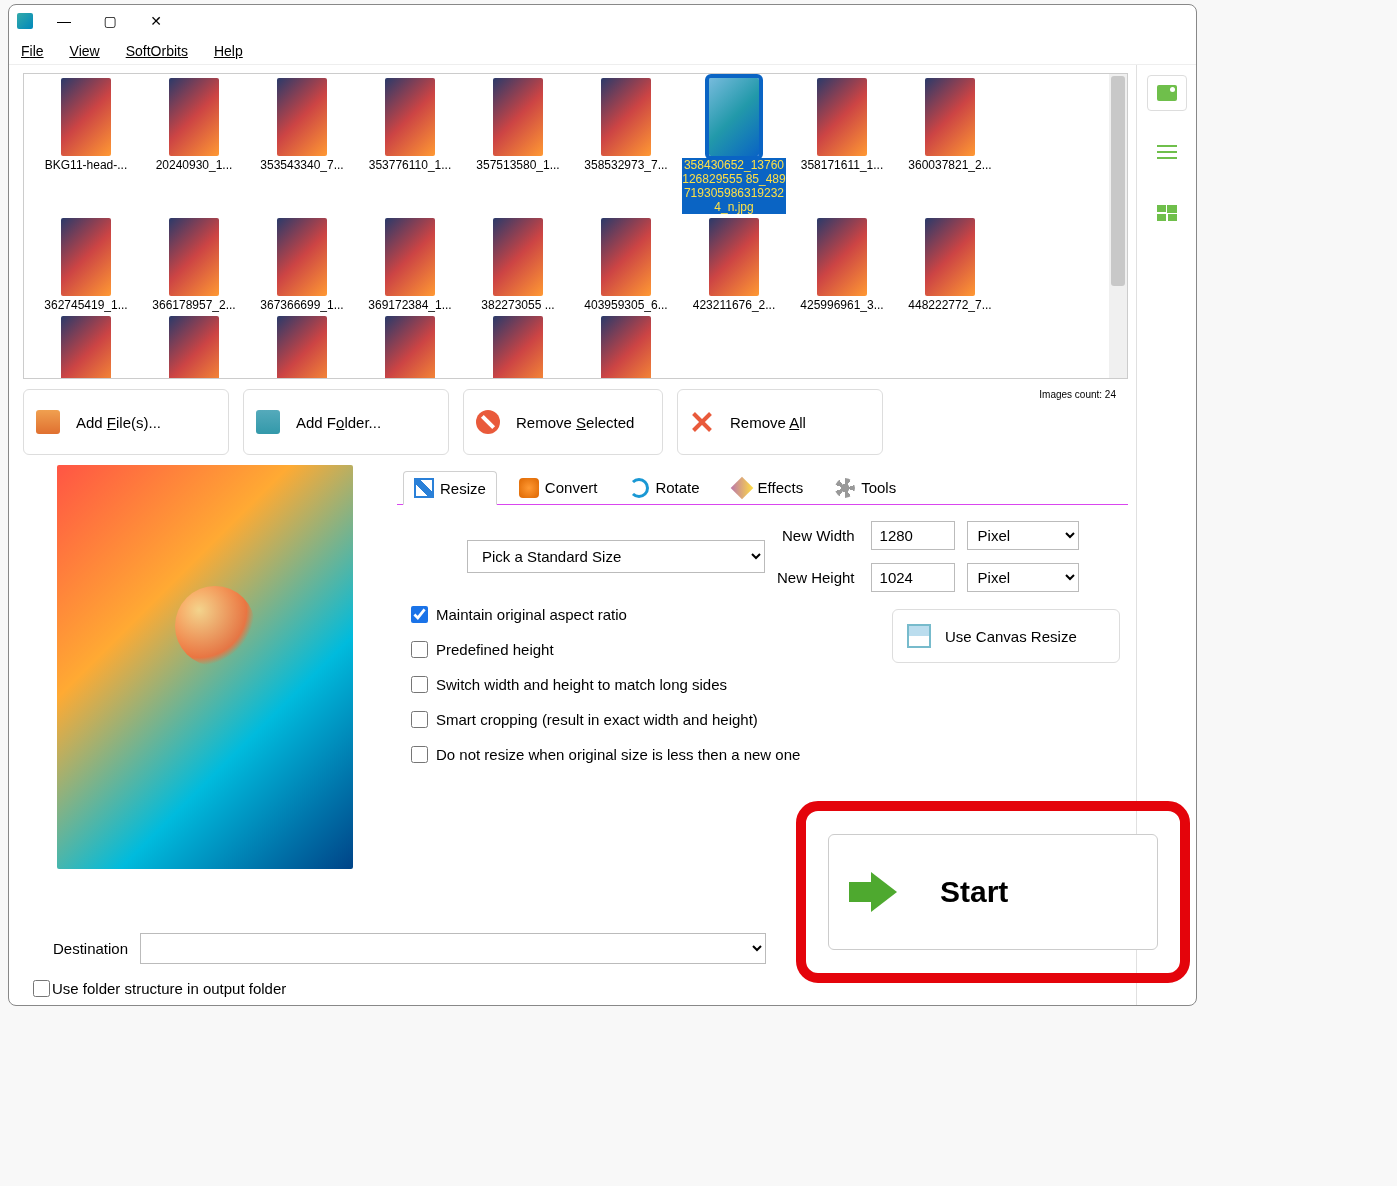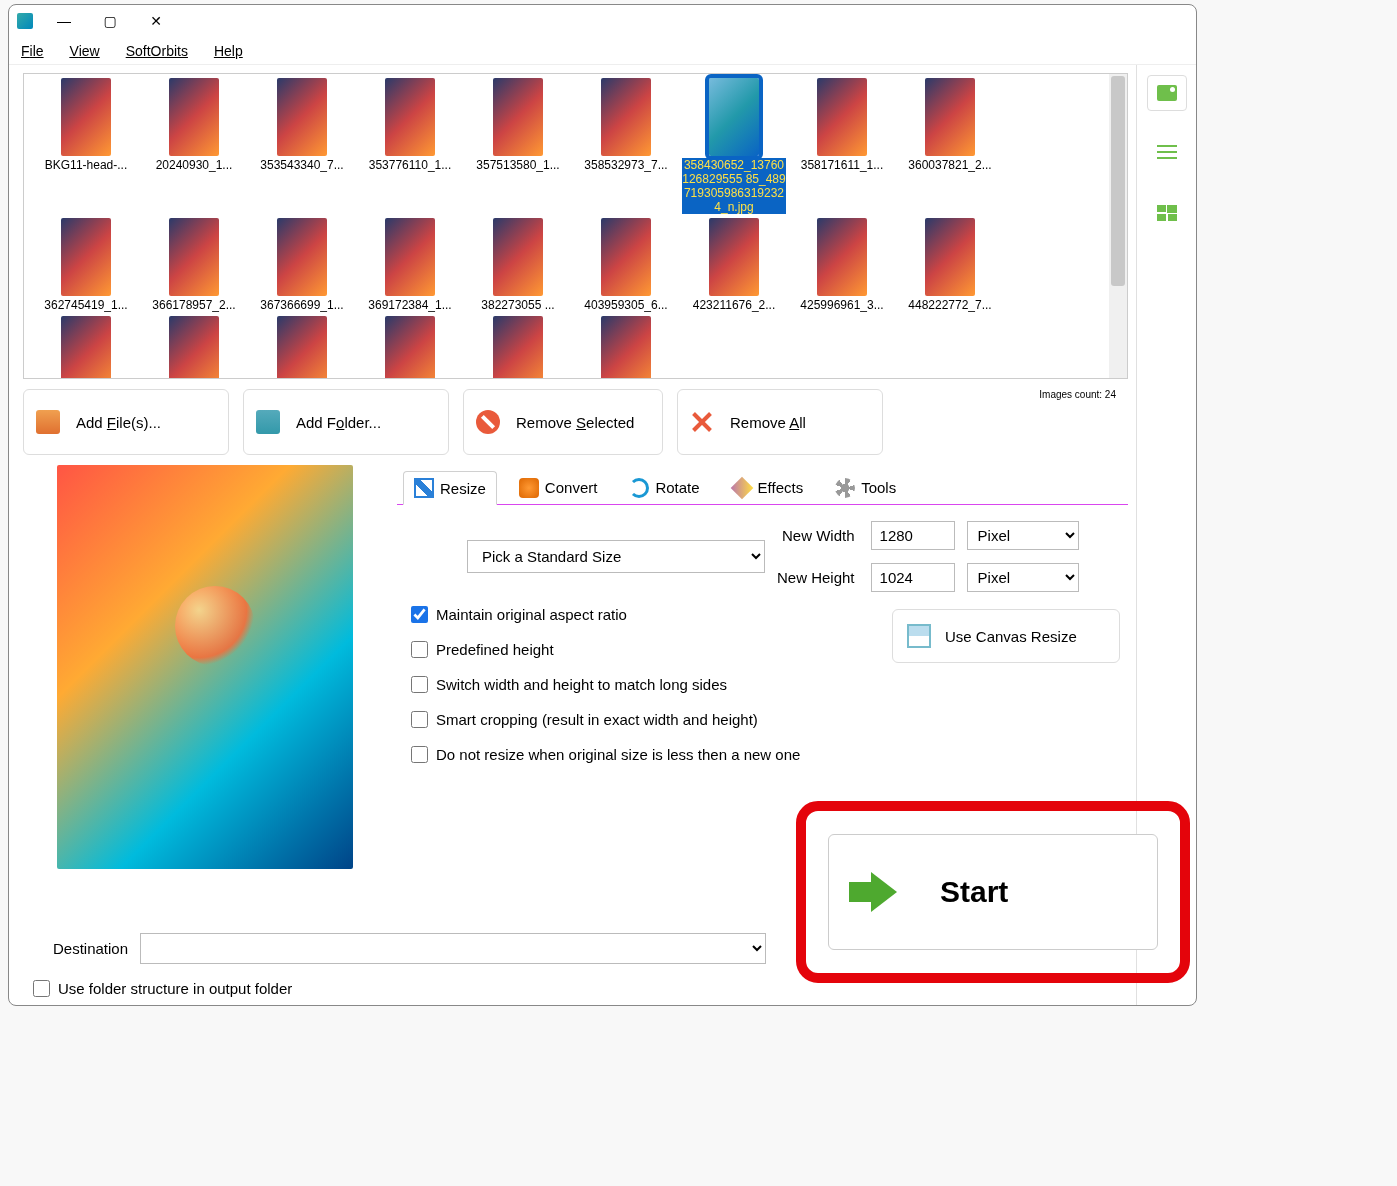--- a/index.html
+++ b/index.html
@@ -80,21 +80,21 @@
 .chk { display: flex; align-items: center; gap: 8px; }
 .chk input { width: 17px; height: 17px; accent-color: #1a73e8; }
 
 .canvas-btn { position: absolute; right: 8px; top: 144px; width: 228px; height: 54px; border: 1px solid #ddd; border-radius: 6px; display: flex; align-items: center; padding: 0 14px; gap: 14px; font-size: 15px; cursor: pointer; }
 .ci-canvas { width: 24px; height: 24px; border: 2px solid #7bc; background: linear-gradient(#bde 50%, transparent 50%); }
 .settings { position: relative; }
 
 .dest-row { display: flex; align-items: center; gap: 12px; padding: 14px 0 8px 30px; font-size: 15px; }
 .dest-row select { flex: 1; max-width: 626px; padding: 6px; border: 1px solid #bbb; background: #fff; }
 
-.folder-chk { padding: 8px 0 0 10px; font-size: 15px; display: flex; align-items: center; gap: 8px; }
+.folder-chk { padding: 8px 0 0 10px; font-size: 15px; display: flex; align-items: center; gap: 2px; }
 .folder-chk input { width: 17px; height: 17px; }
 
 .start-highlight {
   position: absolute; right: 6px; bottom: 22px; width: 394px; height: 182px;
   border: 10px solid #e4040b; border-radius: 22px;
   display: flex; align-items: center; justify-content: center;
 }
 .start-btn {
   width: 330px; height: 116px; border: 1px solid #ccc; border-radius: 6px; background: #fff;
   display: flex; align-items: center; padding: 0 20px; gap: 41px; cursor: pointer;

